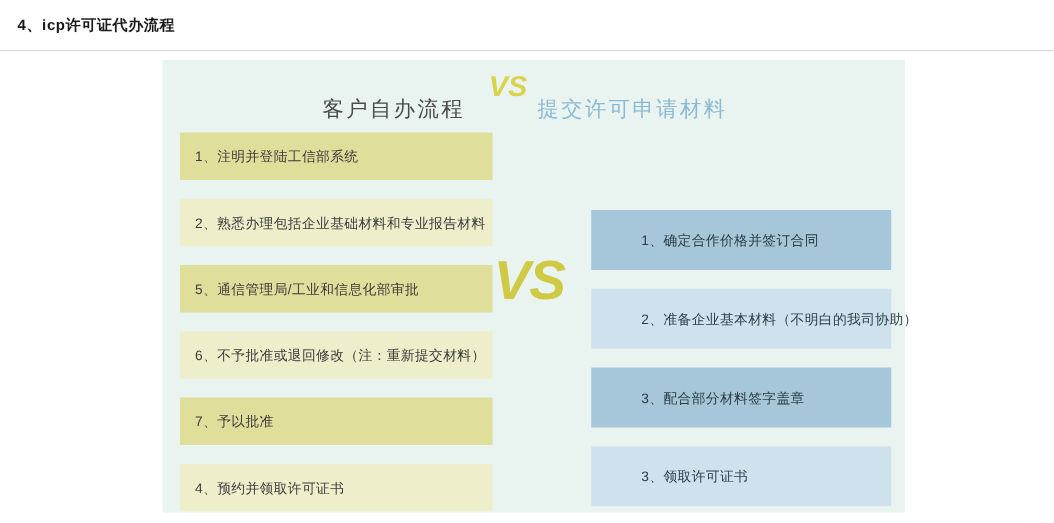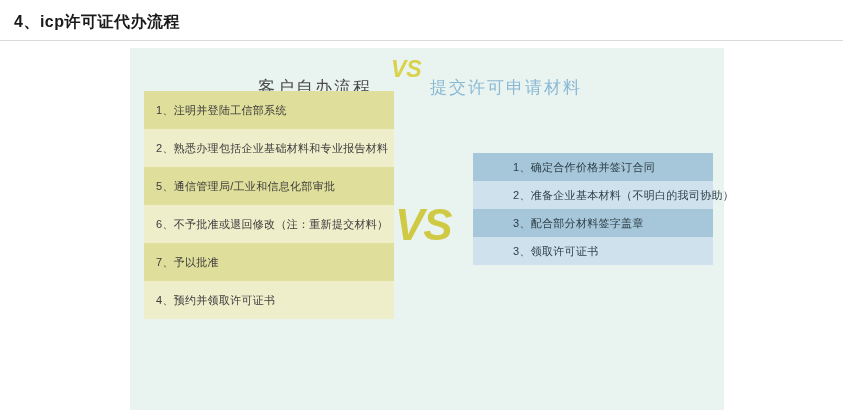--- a/index.html
+++ b/index.html
@@ -13,21 +13,21 @@
     width: 843px;
     height: 418px;
     background: #ffffff;
     overflow: hidden;
   }
   
   .section-title {
     position: absolute;
     left: 14px;
     top: 12px;
-    font-size: 16px;
+    font-size: 12px;
     font-weight: bold;
     color: #1a1a1a;
     letter-spacing: 0.5px;
   }
   .title-rule {
     position: absolute;
     left: 0px;
     top: 40px;
     width: 843px;
     height: 1px;
@@ -82,28 +82,29 @@
   }
   .step {
     box-sizing: border-box;
     padding: 0 12px;
     font-size: 11px;
     color: #3b3b3b;
     display: flex;
     align-items: center;
     white-space: nowrap;
     letter-spacing: 0.3px;
+    margin-top: 15px;
   }
   .col-left .step {
     height: 38px;
   }
   .col-left .step.alt0 { background: #e0de9b; }
   .col-left .step.alt1 { background: #efeecb; }
   .col-right .step {
-    height: 28px;
+    height: 48px;
     color: #2d3e47;
     padding-left: 40px;
   }
   .col-right .step.alt0 { background: #a6c6d9; }
   .col-right .step.alt1 { background: #cfe1ec; }
   
   .center-vs {
     position: absolute;
     left: 265px;
     top: 152px;

